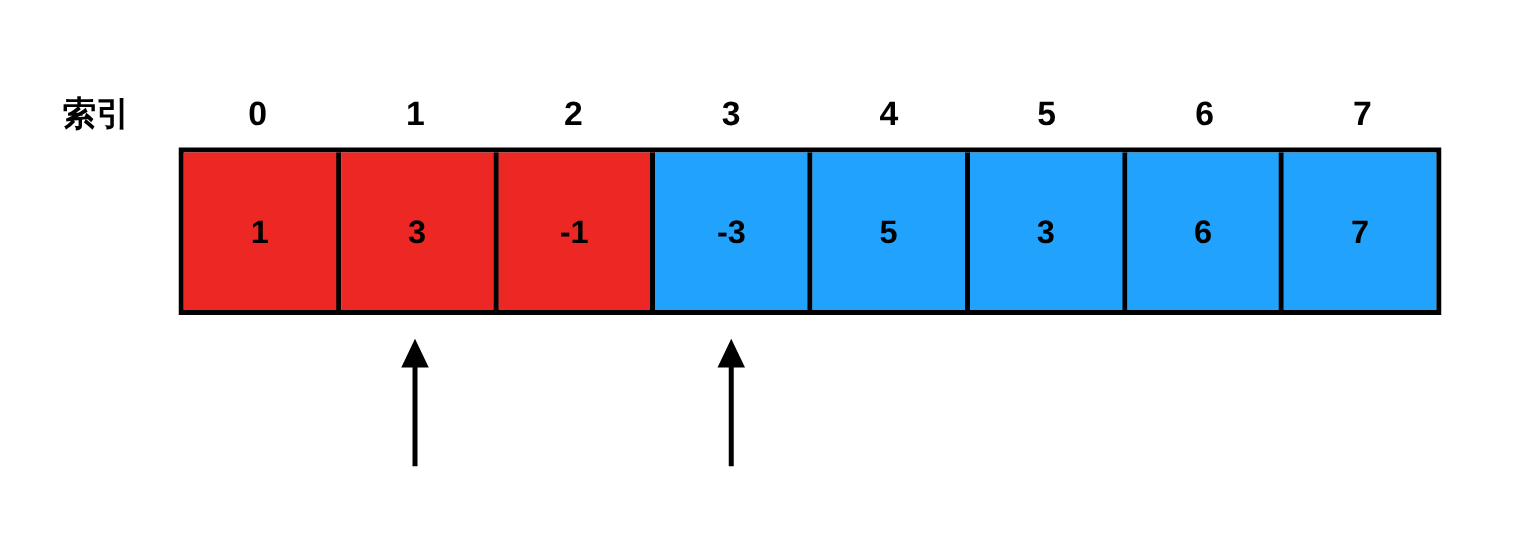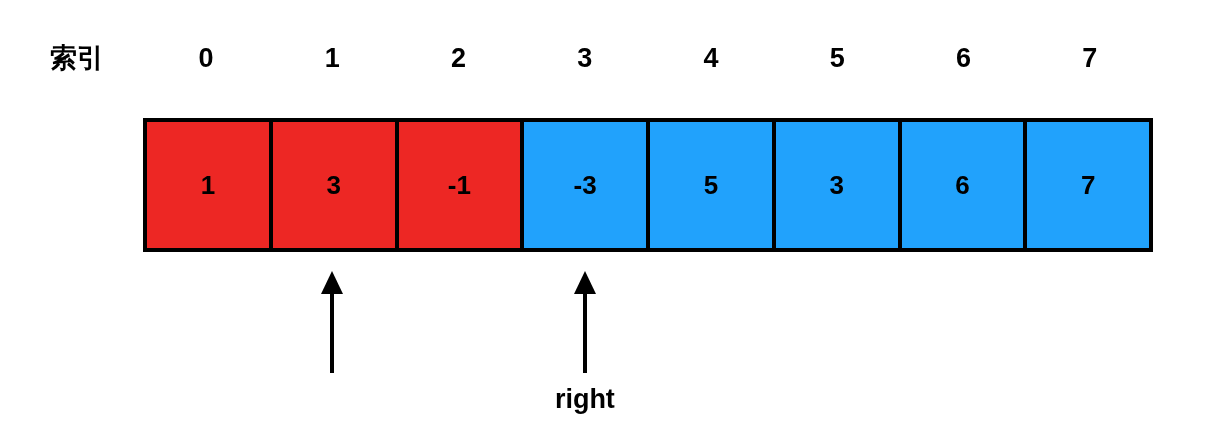--- a/index.html
+++ b/index.html
@@ -19,21 +19,21 @@
   #canvas {
     position: relative;
     width: 1218px;
     height: 448px;
   }
 
   
   #index-row {
     position: absolute;
     left: 0;
-    top: 35px;
+    top: 68px;
     width: 1218px;
     height: 46px;
   }
   #index-caption {
     position: absolute;
     left: 50px;
     top: 0;
     width: 80px;
     height: 46px;
     line-height: 46px;
@@ -174,17 +174,16 @@
           </svg>
         </div>
       </div>
       <div class="pointer" style="left: 584.875px;">
         <div class="pointer-arrow">
           <svg width="160" height="108" viewBox="0 0 160 108">
             <line x1="80" y1="105" x2="80" y2="16" stroke="#000000" stroke-width="4"></line>
             <polygon points="80,3 69,26 91,26" fill="#000000"></polygon>
           </svg>
         </div>
-        <div class="pointer-label">right</div>
       </div>
     </div>
 
 </div>
 
 </body></html>

